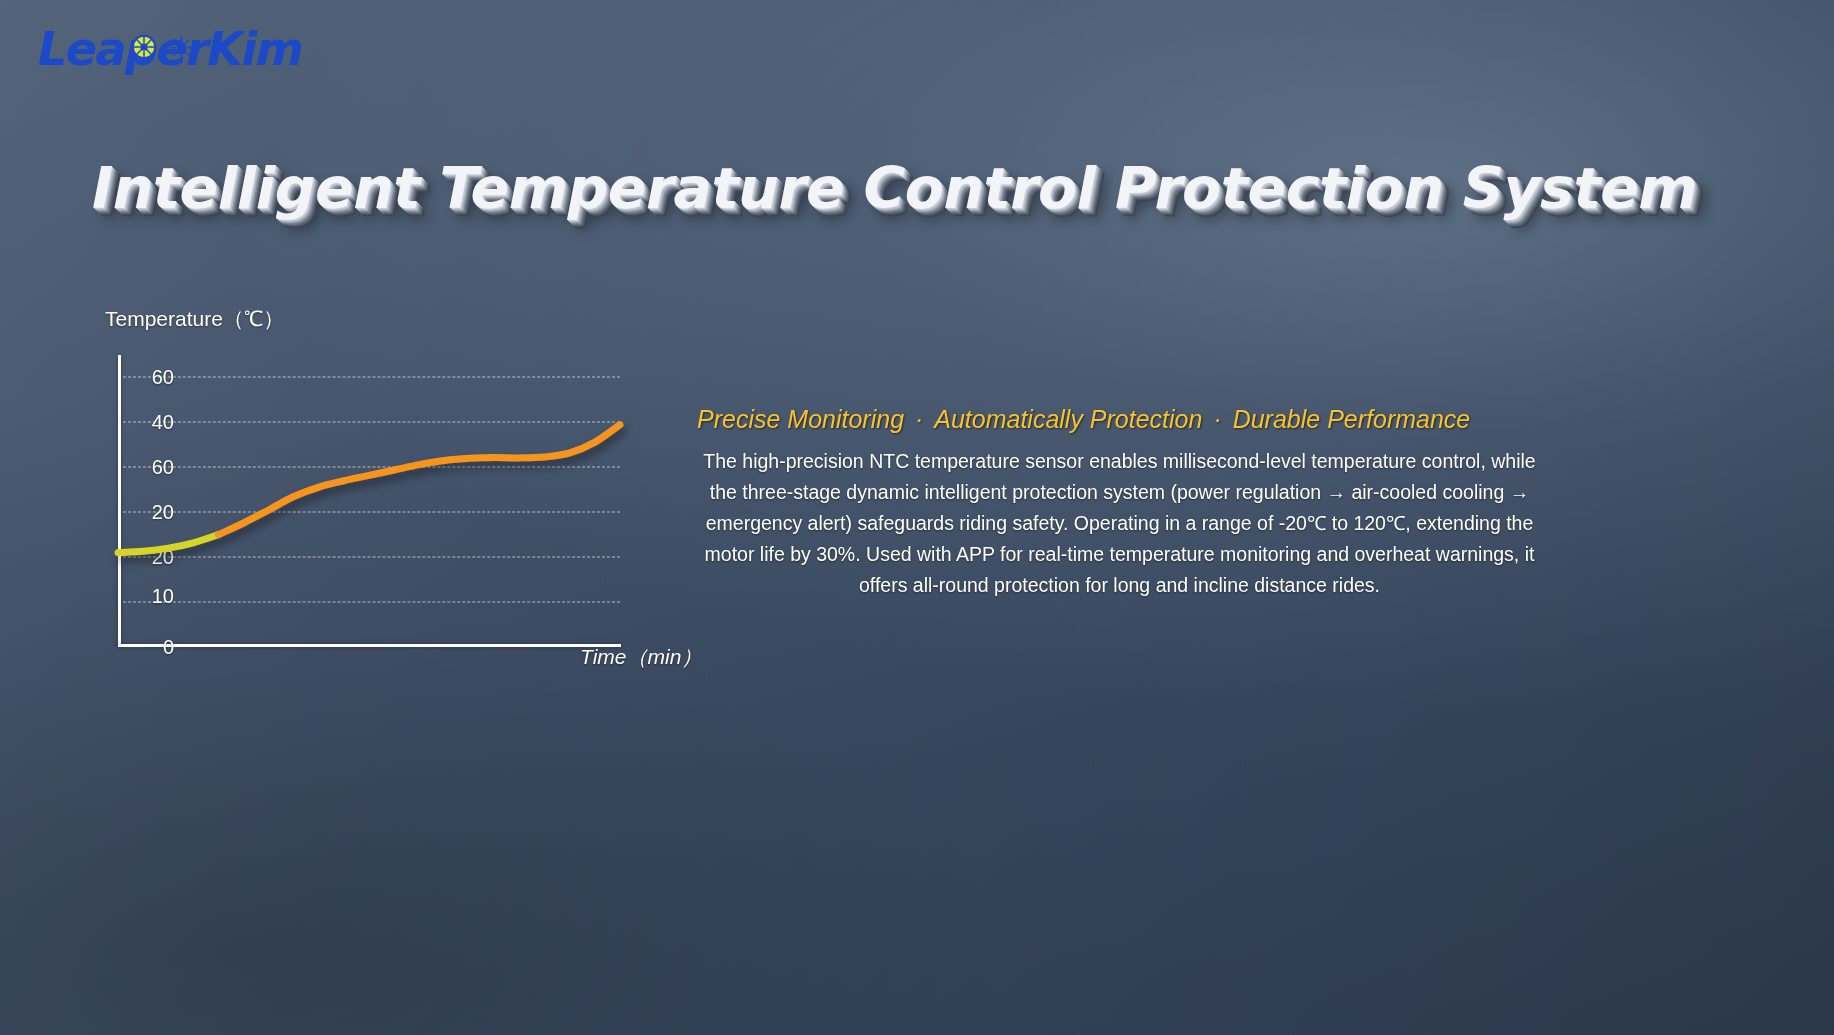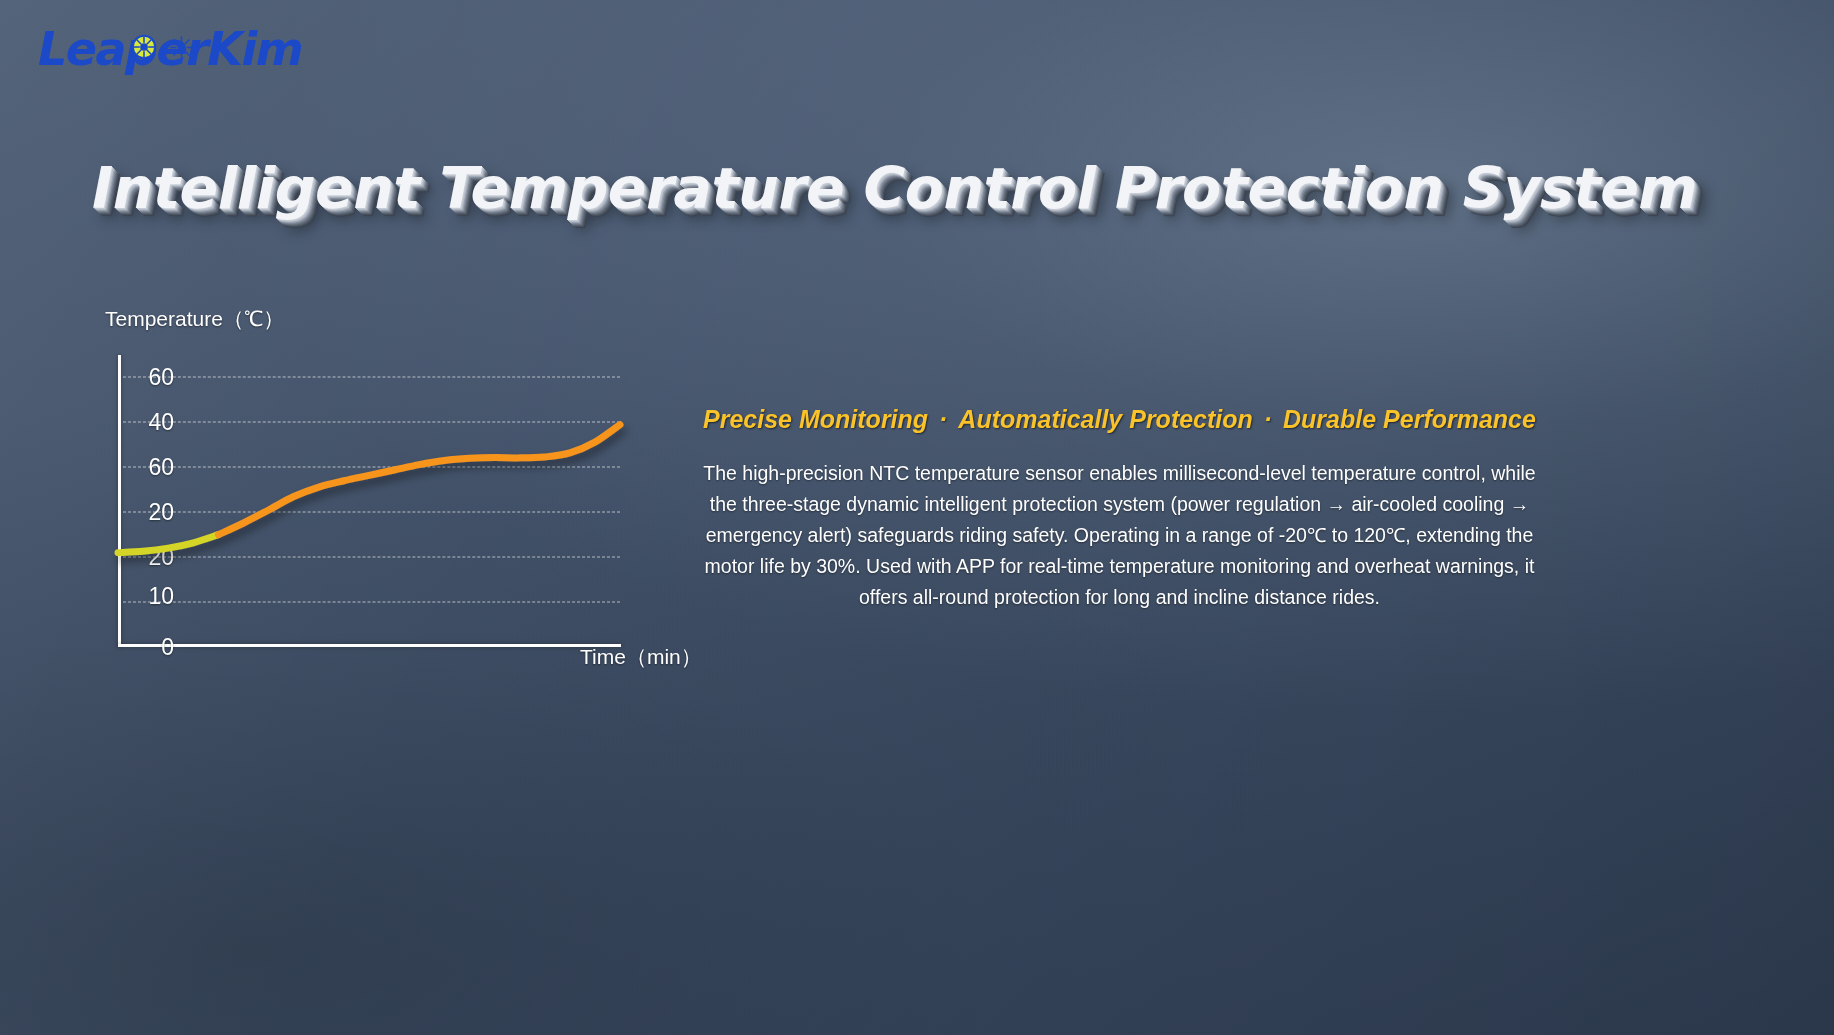--- a/index.html
+++ b/index.html
@@ -65,21 +65,21 @@
     position:absolute; left:12px; top:0;
     font-size:21px; color:#ffffff; font-weight:400; white-space:nowrap;
     text-shadow:0 1px 2px rgba(0,0,0,0.45);
     margin-left:33px;
   }
   #plot{
     position:absolute; left:0; top:36px; width:680px; height:330px;
   }
   .ytick{
     position:absolute; right:566px; transform:translateY(-50%);
-    font-size:23px; color:#ffffff; font-weight:400;
+    font-size:20px; color:#ffffff; font-weight:400;
     text-shadow:0 1px 2px rgba(0,0,0,0.45);
     width:60px; text-align:right;
   }
   .gridline{
     position:absolute; left:58px; width:502px; height:0;
     border-top:1px dashed rgba(255,255,255,0.62);
     transform:translateY(-50%);
   }
   #axis-y{
     position:absolute; left:58px; top:14px; width:3px; height:292px;
@@ -87,30 +87,31 @@
   }
   #axis-x{
     position:absolute; left:58px; top:303px; width:503px; height:3px;
     background:#ffffff; box-shadow:0 0 4px rgba(0,0,0,0.35);
   }
   #curve{ position:absolute; left:0; top:0; width:680px; height:330px; overflow:visible; }
   #x-axis-title{
     position:absolute; left:520px; top:338px;
     font-size:21px; color:#ffffff; white-space:nowrap;
     text-shadow:0 1px 2px rgba(0,0,0,0.45);
+    font-style:italic;
   }
 
   
   #right-col{ position:absolute; left:697px; top:405px; width:845px; z-index:5; }
   #tagline{
-    font-size:25px; font-style:italic; font-weight:700;
+    font-size:25px; font-style:italic; font-weight:400;
     color:#fbc32a; white-space:nowrap;
-    text-align:center;
+    text-align:left;
     text-shadow:1px 1px 2px rgba(0,0,0,0.55);
-    margin-bottom:24px;
+    margin-bottom:12px;
   }
   #tagline .dot{ color:#fbc32a; padding:0 4px; }
   #body-copy{
     font-size:19.5px; line-height:31px; color:#ffffff; font-weight:400;
     text-shadow:0 1px 2px rgba(0,0,0,0.45);
     text-align:center;
   }
 </style>
 </head>
 <body>

